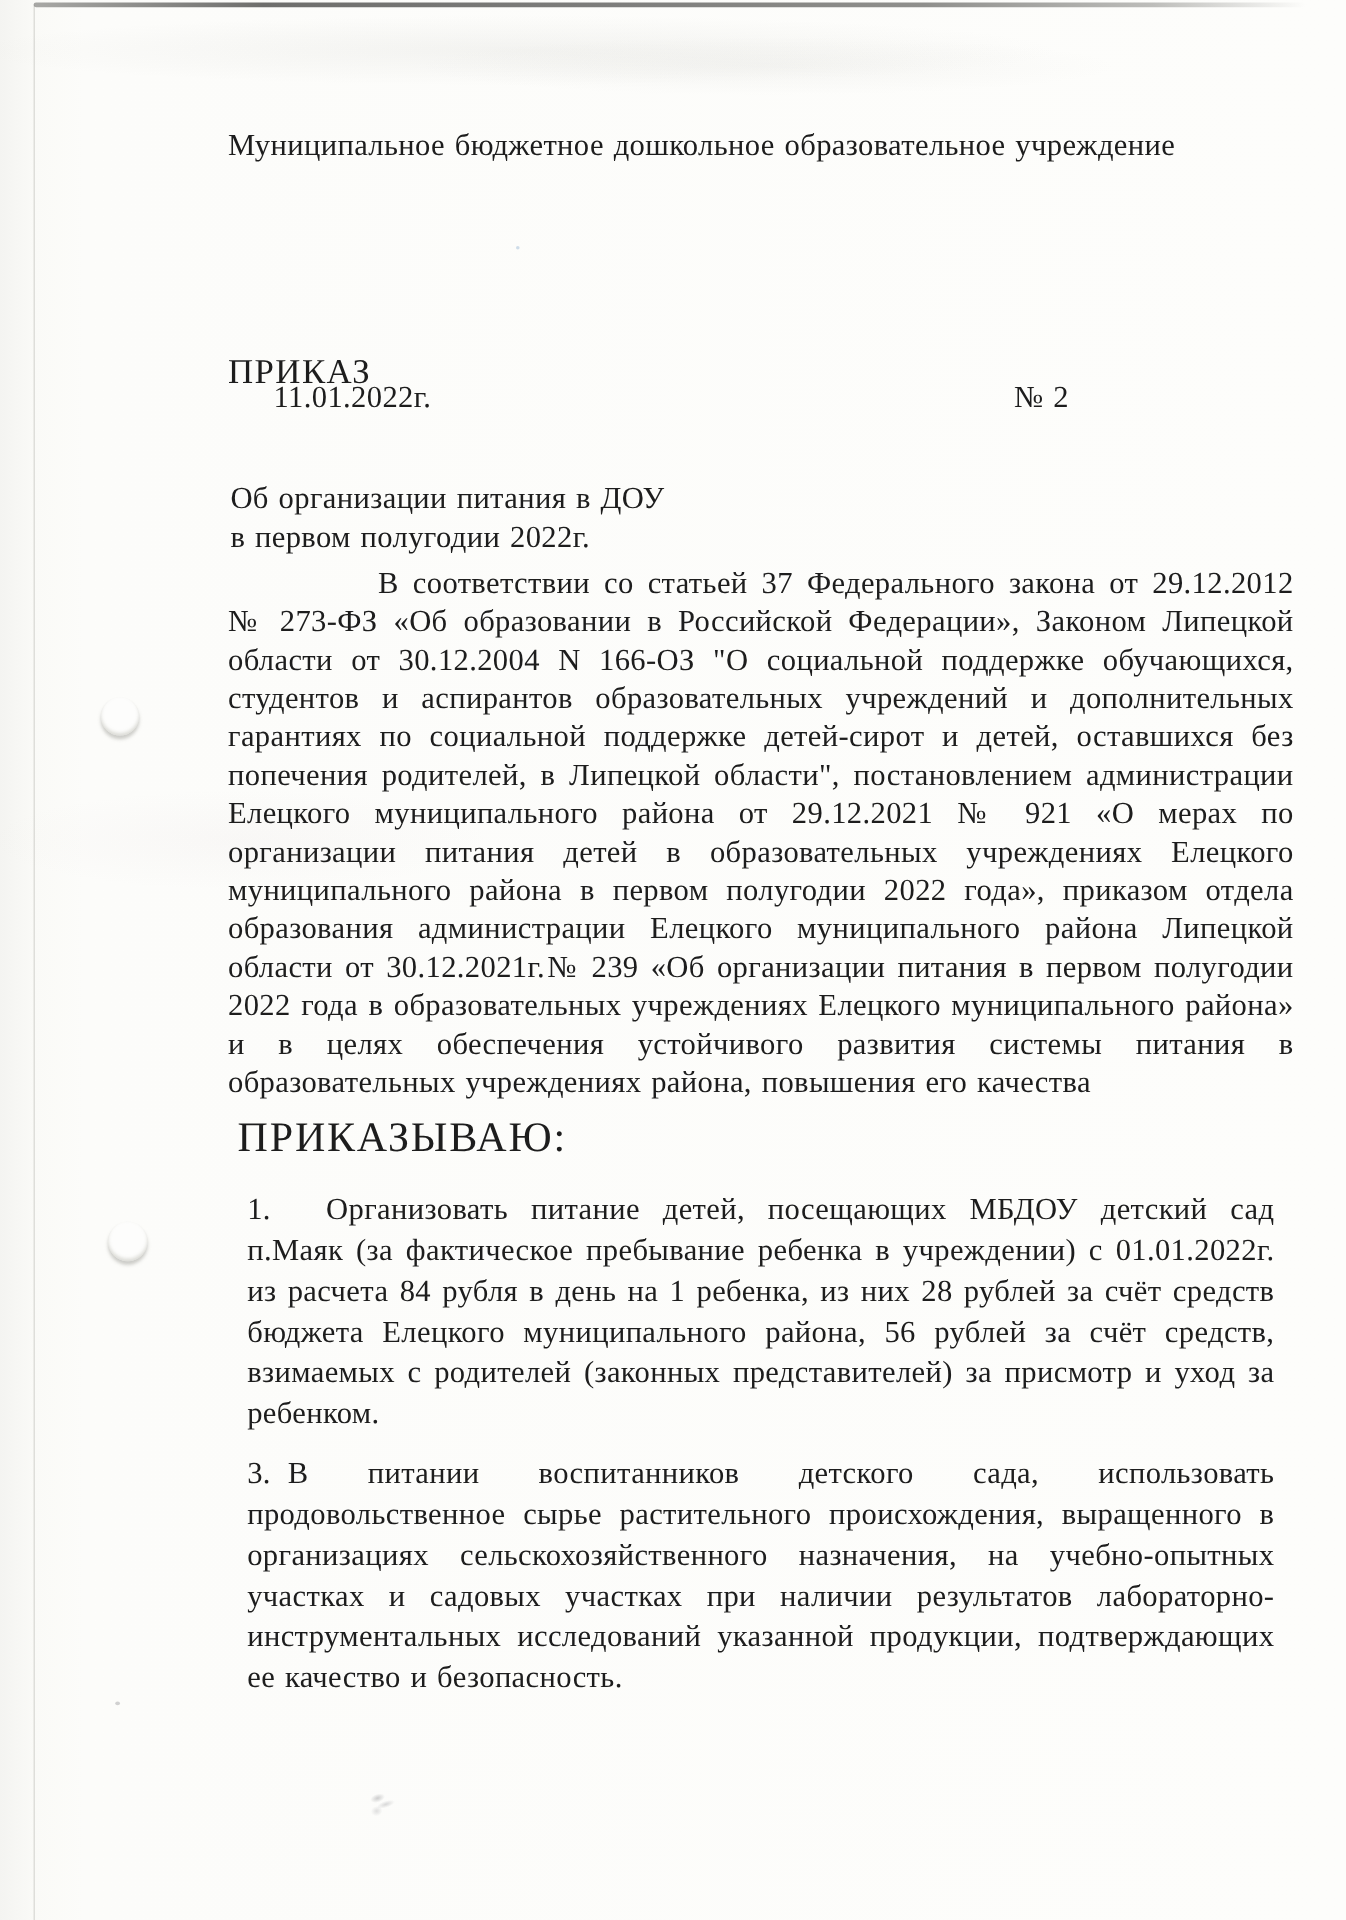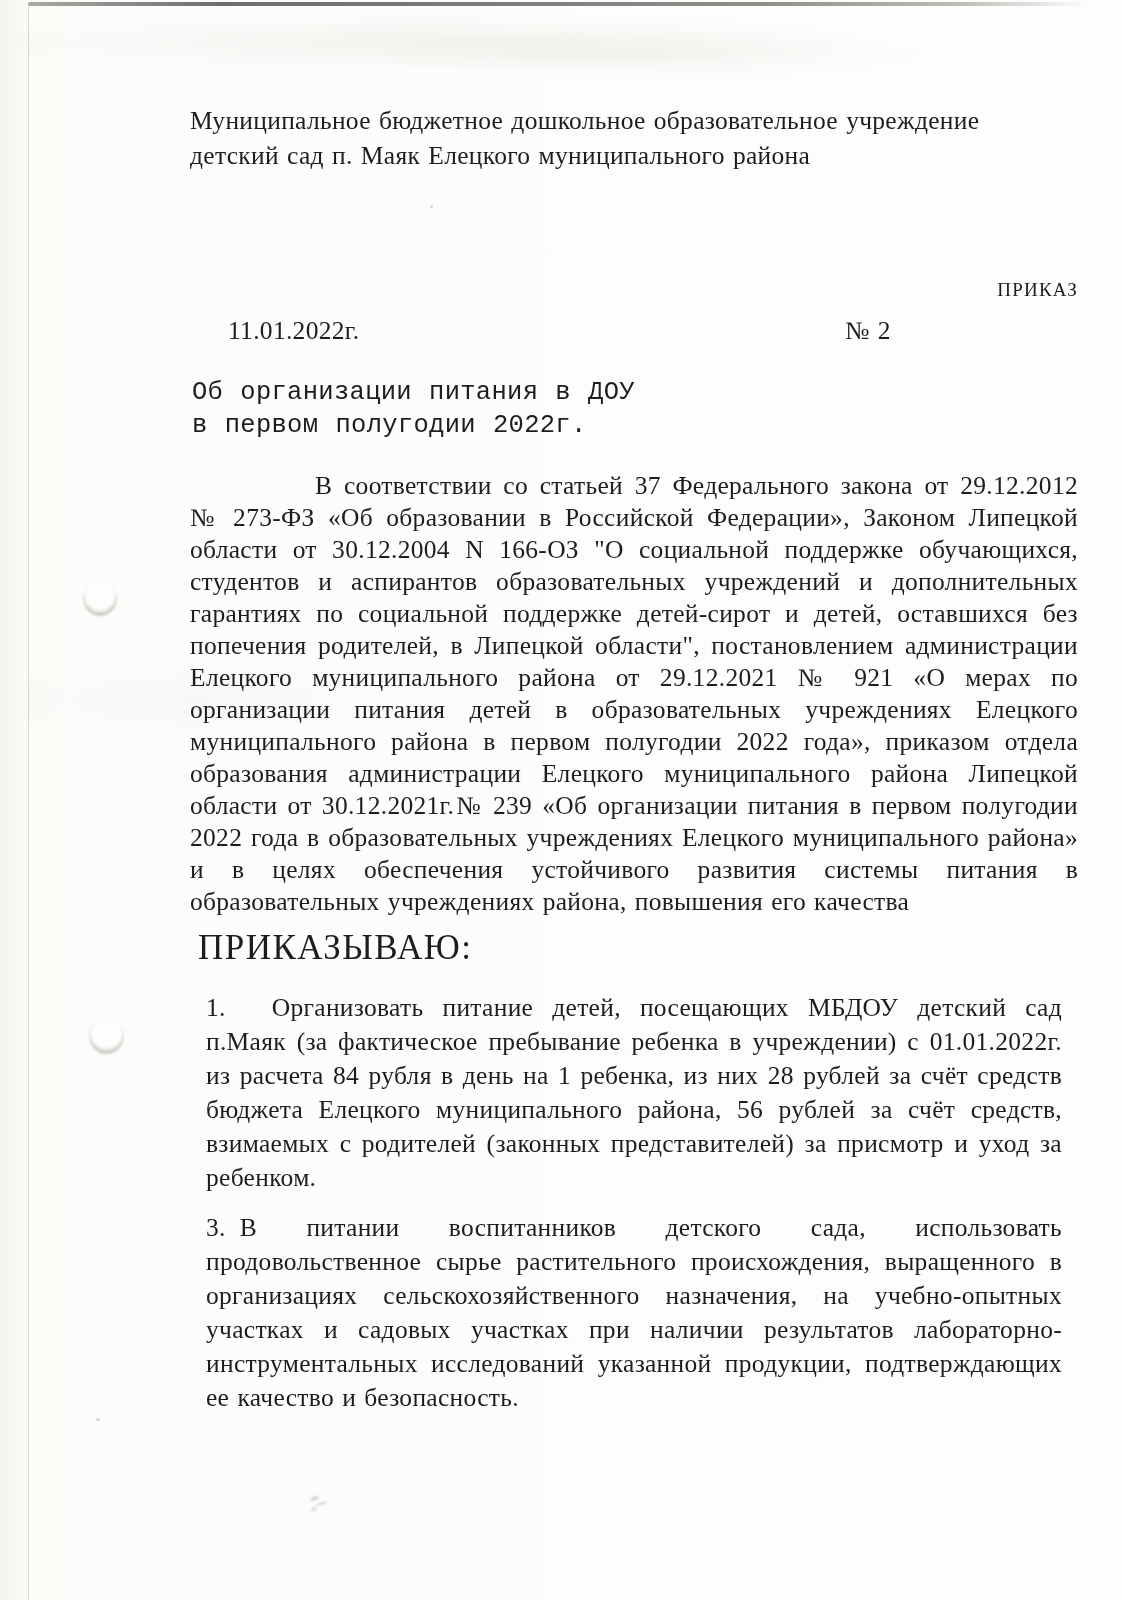--- a/index.html
+++ b/index.html
@@ -53,27 +53,27 @@
     position: absolute; left: 190px; width: 888px; top: 0; height: 1470px;
     color: #1d1d1d;
     font-size: 25.5px;
     letter-spacing: 0.3px;
     word-spacing: 1.5px;
   }
   .content > div, .content > p { position: absolute; margin: 0; }
 
   .org-header { top: 103px; left: 0; width: 100%; line-height: 35px; }
   .doc-title {
-    top: 279px; left: 0; width: 100%;
-    text-align: right; letter-spacing: 1.2px; font-size: 19px;
+    top: 294px; left: 0; width: 100%;
+    text-align: left; letter-spacing: 1.2px; font-size: 29px;
   }
   .date-row { top: 316px; left: 0; width: 100%; height: 30px; }
   .date-row .date { position: absolute; left: 6px; margin-left: 32px; }
   .date-row .number { position: absolute; left: 655px; }
-  .subject { top: 376px; left: 2px; line-height: 33px; font-family: Liberation Mono, monospace; }
+  .subject { top: 398px; left: 2px; line-height: 33px; }
   .preamble {
     top: 470px; left: 0; width: 100%;
     text-align: justify; text-indent: 125px; line-height: 32px; font-family: Liberation Serif, serif;
   }
   .order-word { top: 928px; left: 8px; font-size: 35px; letter-spacing: 1.5px; }
   .order-items { top: 975px; left: 0; width: 100%; position: absolute; }
   .order-items .item { text-align: justify; line-height: 34px; margin: 16px; }
   .item .num-wide { margin-right: 46px; }
   .item .num-narrow { margin-right: 14px; }
 </style>
@@ -86,21 +86,20 @@
   <div class="hole hole-1"></div>
   <div class="hole hole-2"></div>
   <div class="smudge"></div>
   <div class="speck speck-1"></div>
   <div class="speck speck-2"></div>
 
   <div class="content">
 
     <div class="org-header">
       <div>Муниципальное бюджетное дошкольное образовательное учреждение</div>
-      <div>детский сад п. Маяк Елецкого муниципального района</div>
     </div>
 
     <div class="doc-title">ПРИКАЗ</div>
 
     <div class="date-row">
       <span class="date">11.01.2022г.</span>
       <span class="number">№ 2</span>
     </div>
 
     <div class="subject">

